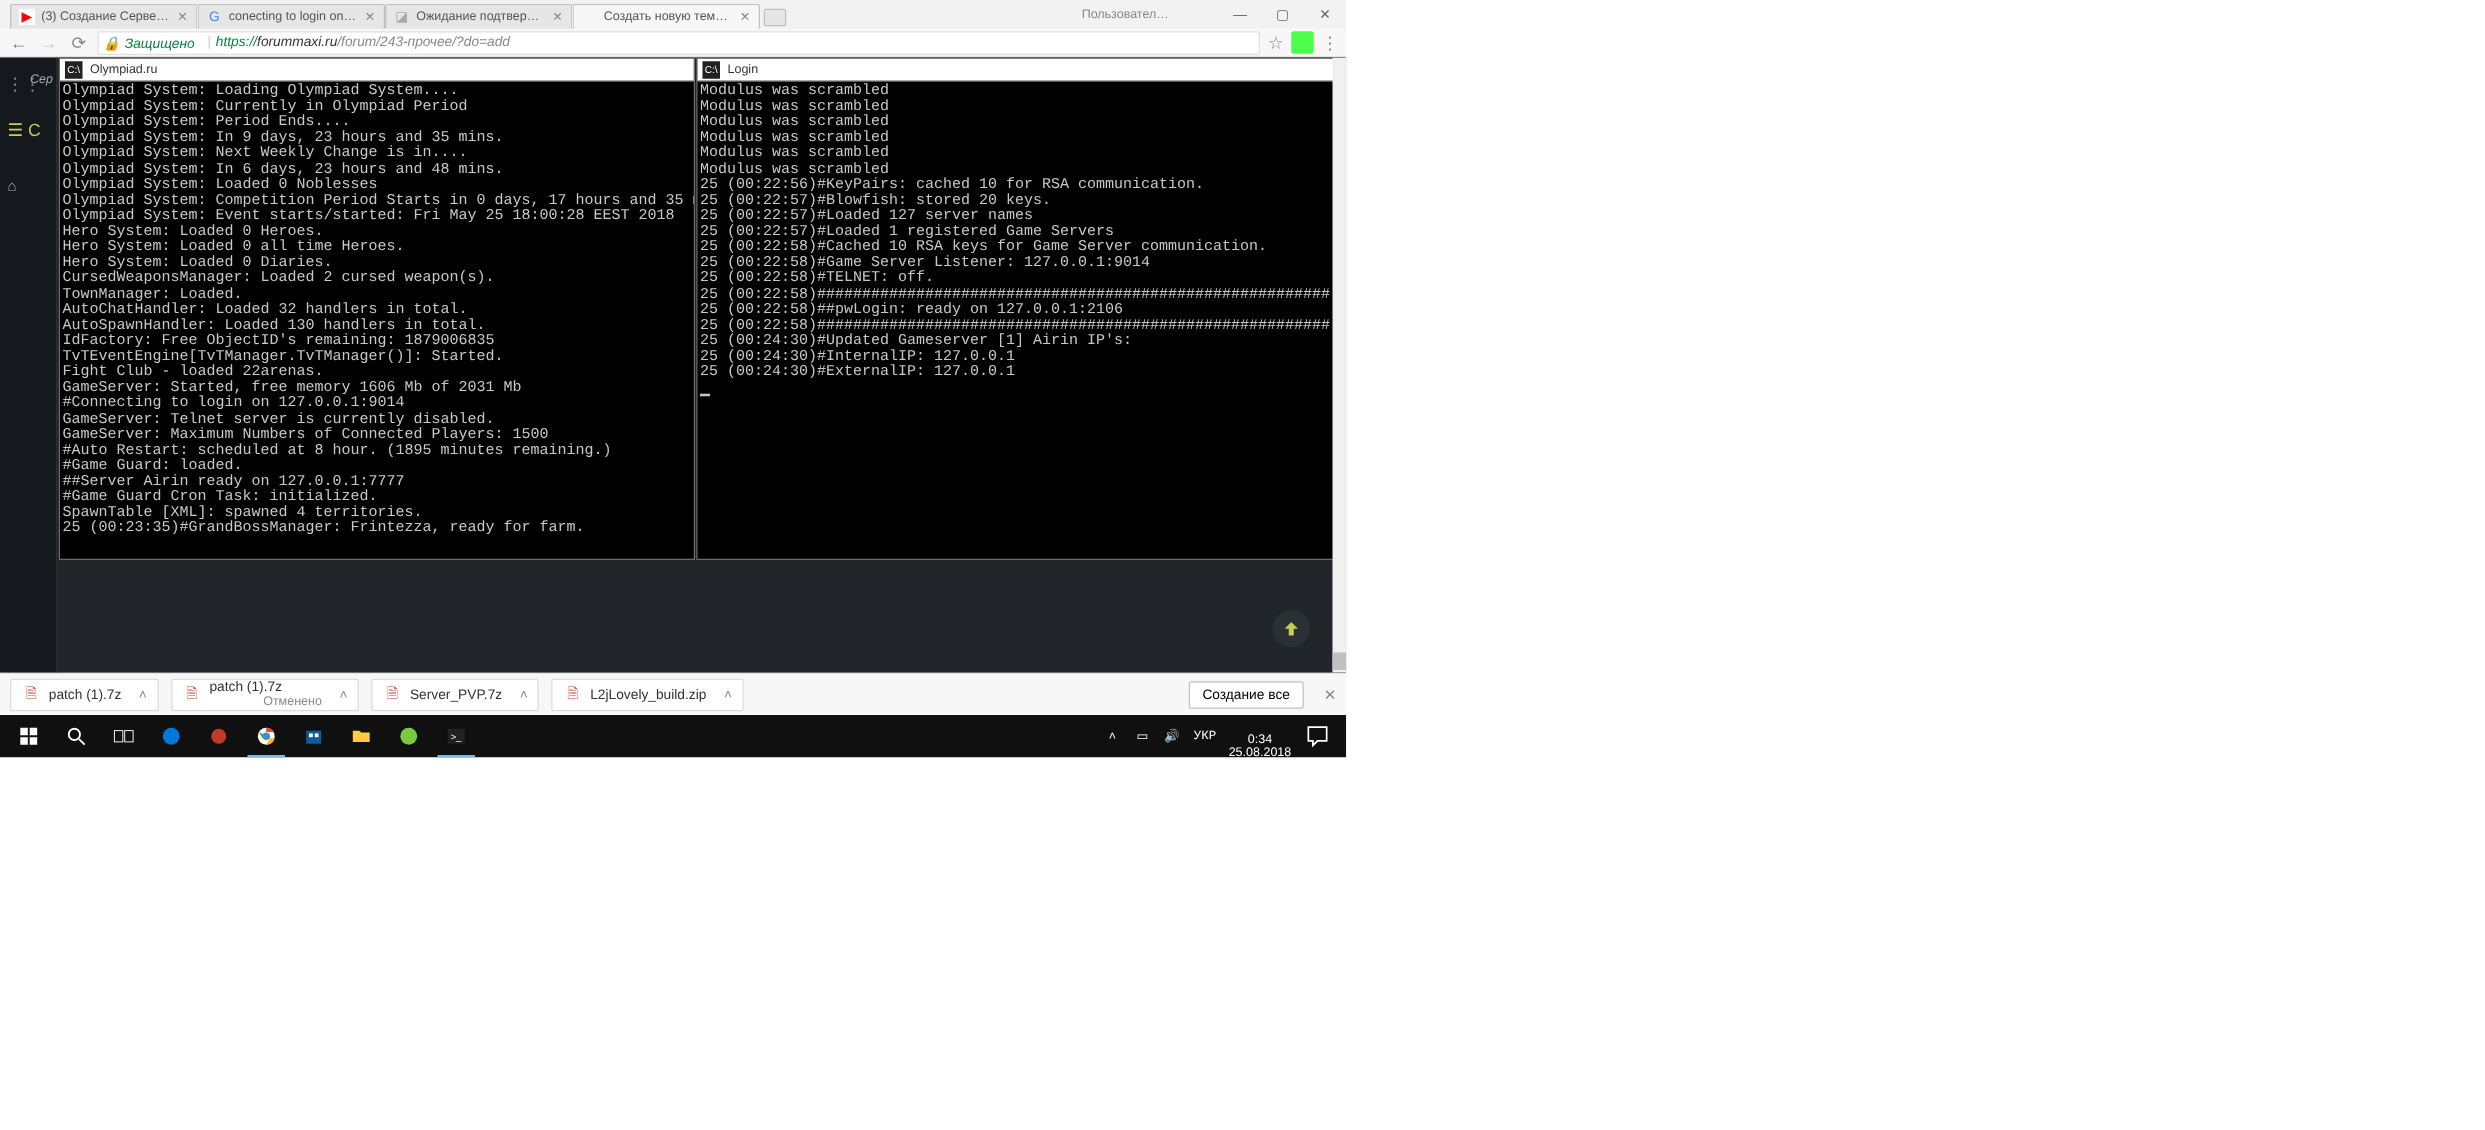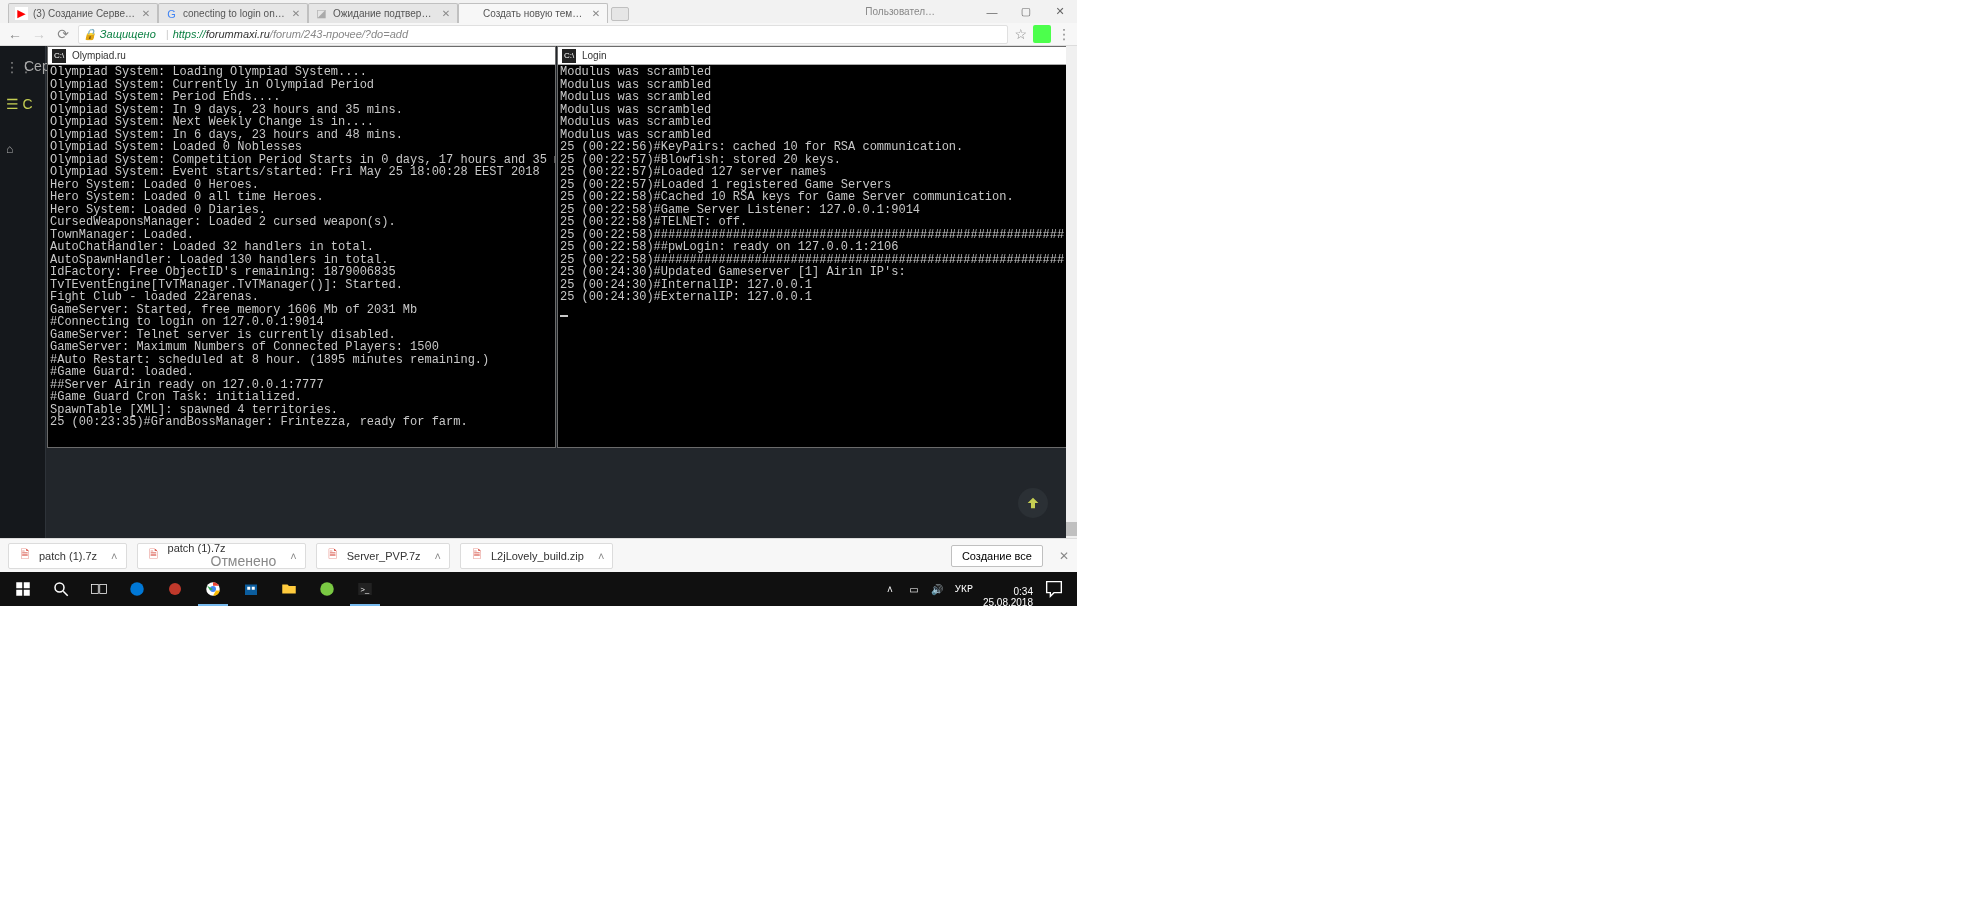--- a/index.html
+++ b/index.html
@@ -28,21 +28,21 @@
   .omnibox .proto { color: #0b8043; text-align: center; }
   .omnibox .host { color: #333; }
   .omnibox .path { color: #888; }
   .ext-icon { width: 18px; height: 18px; background: #4cff4c; border-radius: 2px; cursor:pointer;}
   .addr-star, .addr-menu { color: #888; font-size: 14px; cursor:pointer;}
 
   
   .viewport { position: relative; height: 492px; background: #22262b; overflow: hidden; }
   .page-left-rail { position: absolute; left: 0; top: 0; width: 46px; height: 100%; background: #15181c; border-right: 1px solid #2e3339; }
   .rail-apps { position:absolute; left:3px; top:12px; width:18px; height:18px; color:#888; font-size:14px; display:flex; align-items:center; justify-content:center;}
-  .rail-label { position:absolute; left:24px; top:12px; color:#aaa; font-size:14px; }
+  .rail-label { position:absolute; left:24px; top:12px; color:#aaa; font-size:10px;font-style:italic; }
   .rail-grid { position:absolute; left:6px; top:50px; color:#c5ce53; font-size:14px; }
   .rail-home { position:absolute; left:6px; top:96px; color:#aaa; font-size:12px;}
 
   
   .cmd-window { position: absolute; background: #000; border: 1px solid #6b6b6b; border-radius: 0; }
   .cmd-window.left { left: 47px; top: 0px; width: 509px; height: 402px; }
   .cmd-window.right { left: 557px; top: 0px; width: 519px; height: 402px; }
   .cmd-titlebar { height: 18px; background: #fff; border-bottom: 1px solid #aaa; display: flex; align-items: center; padding: 0 4px; font-size: 10px; color: #333; }
   .cmd-titlebar .cmd-icon { width: 14px; height: 14px; background: #222; color: #fff; font-size: 8px; display:inline-flex; align-items:center; justify-content:center; margin-right: 6px; }
   .cmd-body { font-family: Consolas, "Courier New", monospace; font-size: 12px; line-height: 12.5px; color: #c8c8c8; white-space: pre; padding: 1px 2px; height: calc(100% - 18px); overflow: hidden; }
@@ -55,34 +55,34 @@
 
   
   .page-scrollbar{position:absolute;right:-1px;top:0;width:12px;height:100%;background:#f0f0f0;}
   .page-thumb{position:absolute;right:-1px;bottom:2px;width:12px;height:14px;background:#c0c0c0;}
 
   
   .download-shelf { height: 34px; background: #f7f7f7; border-top: 1px solid #dcdcdc; display: flex; align-items: center; padding: 0 8px; gap: 10px; }
   .dl-item { height: 26px; border: 1px solid #dcdcdc; border-radius: 2px; display: flex; align-items: center; padding: 0 8px; font-size: 11px; color: #333; gap: 6px; background:#fff; cursor:pointer;}
   .dl-item .dl-icon { width: 16px; height: 16px; color: #d33a2c; display:inline-flex; align-items:center; justify-content:center; }
   .dl-item .chev { color:#888; margin-left:8px;}
-  .dl-sub { font-size: 14px; color: #888; padding-left: 43px; }
+  .dl-sub { font-size: 10px; color: #888; padding-left: 43px; }
   .dl-flex{display:flex;flex-direction:column;line-height:1.1;}
   .dl-spacer{flex:1;}
   .dl-showall { border:1px solid #c0c0c0; background:#fff; padding:4px 10px; font-size:11px; border-radius:2px; cursor:pointer;}
   .dl-close { color:#888; font-size:12px; cursor:pointer; margin-left:6px;}
 
   
   .taskbar { height: 34px; background: #101010; display: flex; align-items: center; padding: 0 4px; color: #fff; }
   .task-btn { width: 38px; height: 34px; display: flex; align-items: center; justify-content: center; cursor:pointer; position:relative;}
   .task-btn.active-under::after{content:"";position:absolute;bottom:0;left:4px;right:4px;height:2px;background:#76b9ed;}
   .task-btn svg{width:18px;height:18px;}
   .tray { margin-left: auto; display: flex; align-items: center; gap: 10px; padding-right: 8px; font-size: 10px; color: #fff; }
   .tray .lang { font-size: 10px; font-family: Liberation Mono, monospace; }
-  .tray .clock { text-align: right; line-height: 1.1; margin-top: 15px; }
+  .tray .clock { text-align: center; line-height: 1.1; margin-top: 15px; }
   .tray-icon{width:14px;height:14px;display:inline-flex;align-items:center;justify-content:center;color:#fff;}
   .notif{width:22px;height:22px;display:flex;align-items:center;justify-content:center;}
 </style>
 </head>
 <body>
 
 <div class="screenshot">
 
   <div class="chrome-titlebar">
     <div class="tab-strip">

